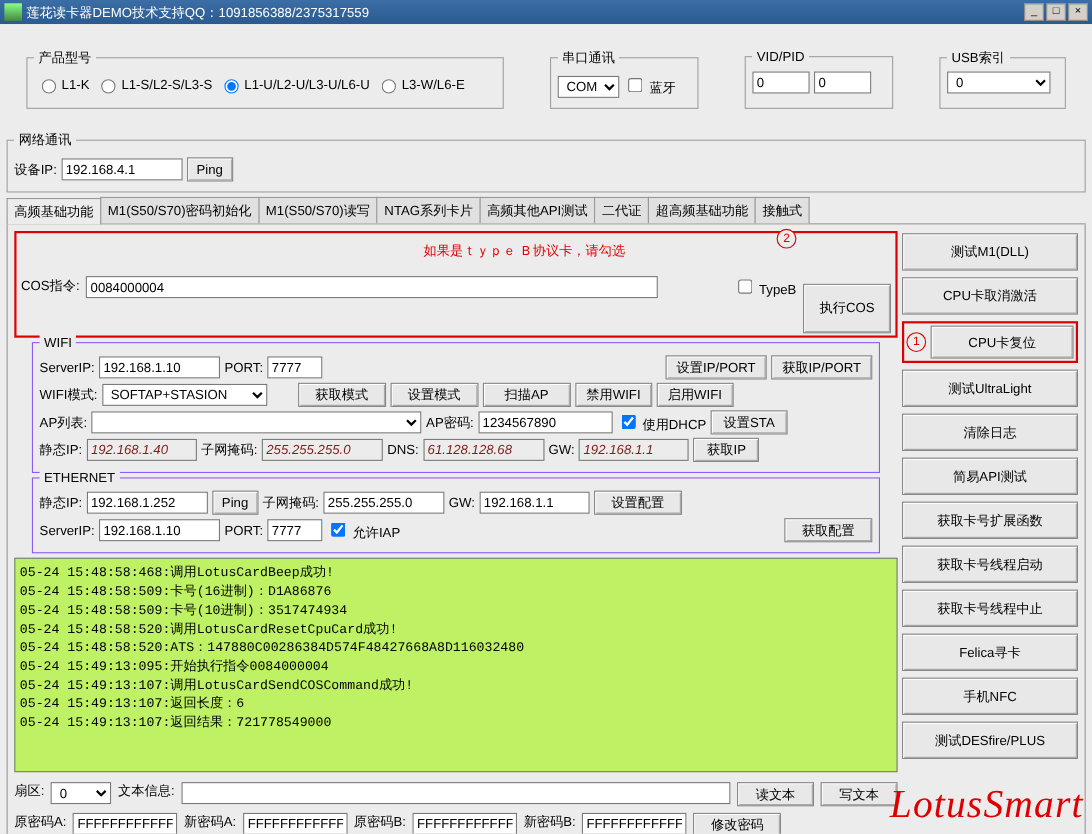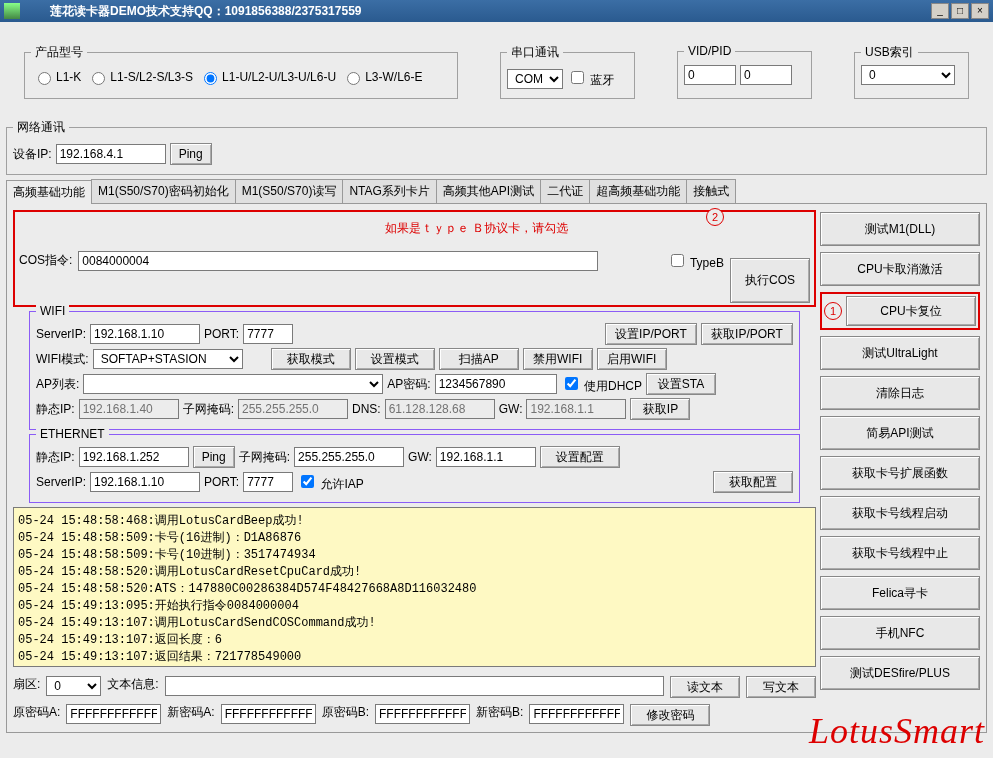--- a/index.html
+++ b/index.html
@@ -1,51 +1,51 @@
 <!DOCTYPE html>
 <html><head>
 <meta charset="utf-8">
 <style>
 * { box-sizing: border-box; font-family: "SimSun", "宋体", Arial, sans-serif; font-size: 12px; }
 body { margin: 0; background: #ececec; width: 993px; height: 758px; position: relative; }
 .titlebar { background: linear-gradient(#3b6ea5, #2a5a8f); color: #fff; height: 22px; display: flex; align-items: center; padding: 0 4px; }
 .titlebar .icon { width: 16px; height: 16px; background: linear-gradient(#8f8, #484); margin-right: 4px; }
-.titlebar .title { flex: 1; font-weight: bold; font-size: 12px; margin-left: 26px; }
+.titlebar .title { flex: 1; font-weight: normal; font-size: 12px; }
 .titlebar .winbtn { width: 18px; height: 16px; background: #d4d0c8; border: 1px solid #888; color: #000; display: inline-flex; align-items: center; justify-content: center; margin-left: 2px; cursor: pointer; font-family: Arial; font-size: 10px; line-height: 1; }
 .client { padding: 4px 6px; background: #ececec; }
 fieldset { border: 1px solid #a0a0a0; margin: 2px 0; padding: 4px 6px 6px 6px; background: #ececec; }
 legend { padding: 0 4px; }
 .row1 { display: flex; gap: 6px; }
 .row1 fieldset { margin: 18px; }
 .fs-product { flex: 1; }
 .fs-serial { width: 135px; }
 .fs-vidpid { width: 135px; }
 .fs-usb { width: 115px; }
 input[type=text], select { border: 1px solid #7a7a7a; background: #fff; height: 20px; padding: 0 3px; font-family: inherit; }
-input[type=text]:disabled, input.gray { background: #ececec; color: #737373; }
+input[type=text]:disabled, input.gray { background: #ececec; color: #7f1d1d; font-style: italic; }
 .btn { background: #e8e8e8; border: 1px solid #888; box-shadow: inset 1px 1px #fff, inset -1px -1px #aaa; height: 22px; padding: 0 8px; cursor: pointer; font-family: Liberation Sans, sans-serif; }
 .btn.big { height: 45px; padding: 0 14px; margin-top: 40px; }
 .radio-row { display: flex; align-items: center; gap: 6px; padding: 4px 2px; }
 .radio-row label { display: flex; align-items: center; gap: 2px; cursor: pointer; white-space: nowrap; }
 .tabs { display: flex; border-bottom: 1px solid #999; margin-top: 4px; }
 .tab { padding: 3px 6px; border: 1px solid #999; border-bottom: none; background: #e0e0e0; margin-right: -1px; cursor: pointer; white-space: nowrap; }
 .tab.active { background: #ececec; position: relative; top: 1px; }
 .tab-body { border: 1px solid #999; border-top: none; padding: 6px; display: flex; gap: 4px; }
 .main-col { flex: 1; min-width: 0; }
 .side-col { width: 160px; display: flex; flex-direction: column; gap: 6px; padding-top: 2px; }
 .side-col .btn { width: 100%; height: 34px; }
 .cos-box { border: 2px solid #d00; padding: 6px 4px 2px 4px; margin-bottom: 2px; display: flex; align-items: center; gap: 6px; position: relative; }
 .circ { display: inline-flex; width: 18px; height: 18px; border: 1.5px solid #d00; border-radius: 50%; color: #d00; align-items: center; justify-content: center; font-size: 11px; }
 .circ2 { position: absolute; right: 90px; top: -4px; background: #ececec; }
 .hint { color: #d00; position: absolute; left: 370px; top: 8px; }
 .grp { border: 1px solid #8b5cf6; padding: 8px 6px 6px 6px; margin: 4px 16px; position: relative; }
 .grp .leg { position: absolute; top: -8px; left: 6px; background: #ececec; padding: 0 4px; }
 .line { display: flex; align-items: center; gap: 4px; margin: 3px 0; flex-wrap: nowrap; }
 .line label { white-space: nowrap; }
-.log { width: 100%; height: 160px; border: 1px solid #7a7a7a; background: #fef9c3; padding: 4px; font-family: "Courier New", monospace; white-space: pre; overflow: auto; resize: none; }
+.log { width: 100%; height: 195px; border: 1px solid #7a7a7a; background: #bef264; padding: 4px; font-family: "Courier New", monospace; white-space: pre; overflow: auto; resize: none; }
 .footer-line { display: flex; gap: 6px; margin-top: 6px; }
 .watermark { position: absolute; right: 8px; bottom: 6px; color: #d00; font-family: "Times New Roman", serif; font-size: 36px; font-style: italic; letter-spacing: 1px; pointer-events: none; }
 .cpu-reset-wrap { border: 2px solid #d00; padding: 2px; display: flex; align-items: center; gap: 4px; }
 .cpu-reset-wrap .btn { flex: 1; margin: 0; }
 </style>
 </head>
 <body>
 
 <div class="titlebar">
   <div class="icon"></div>

